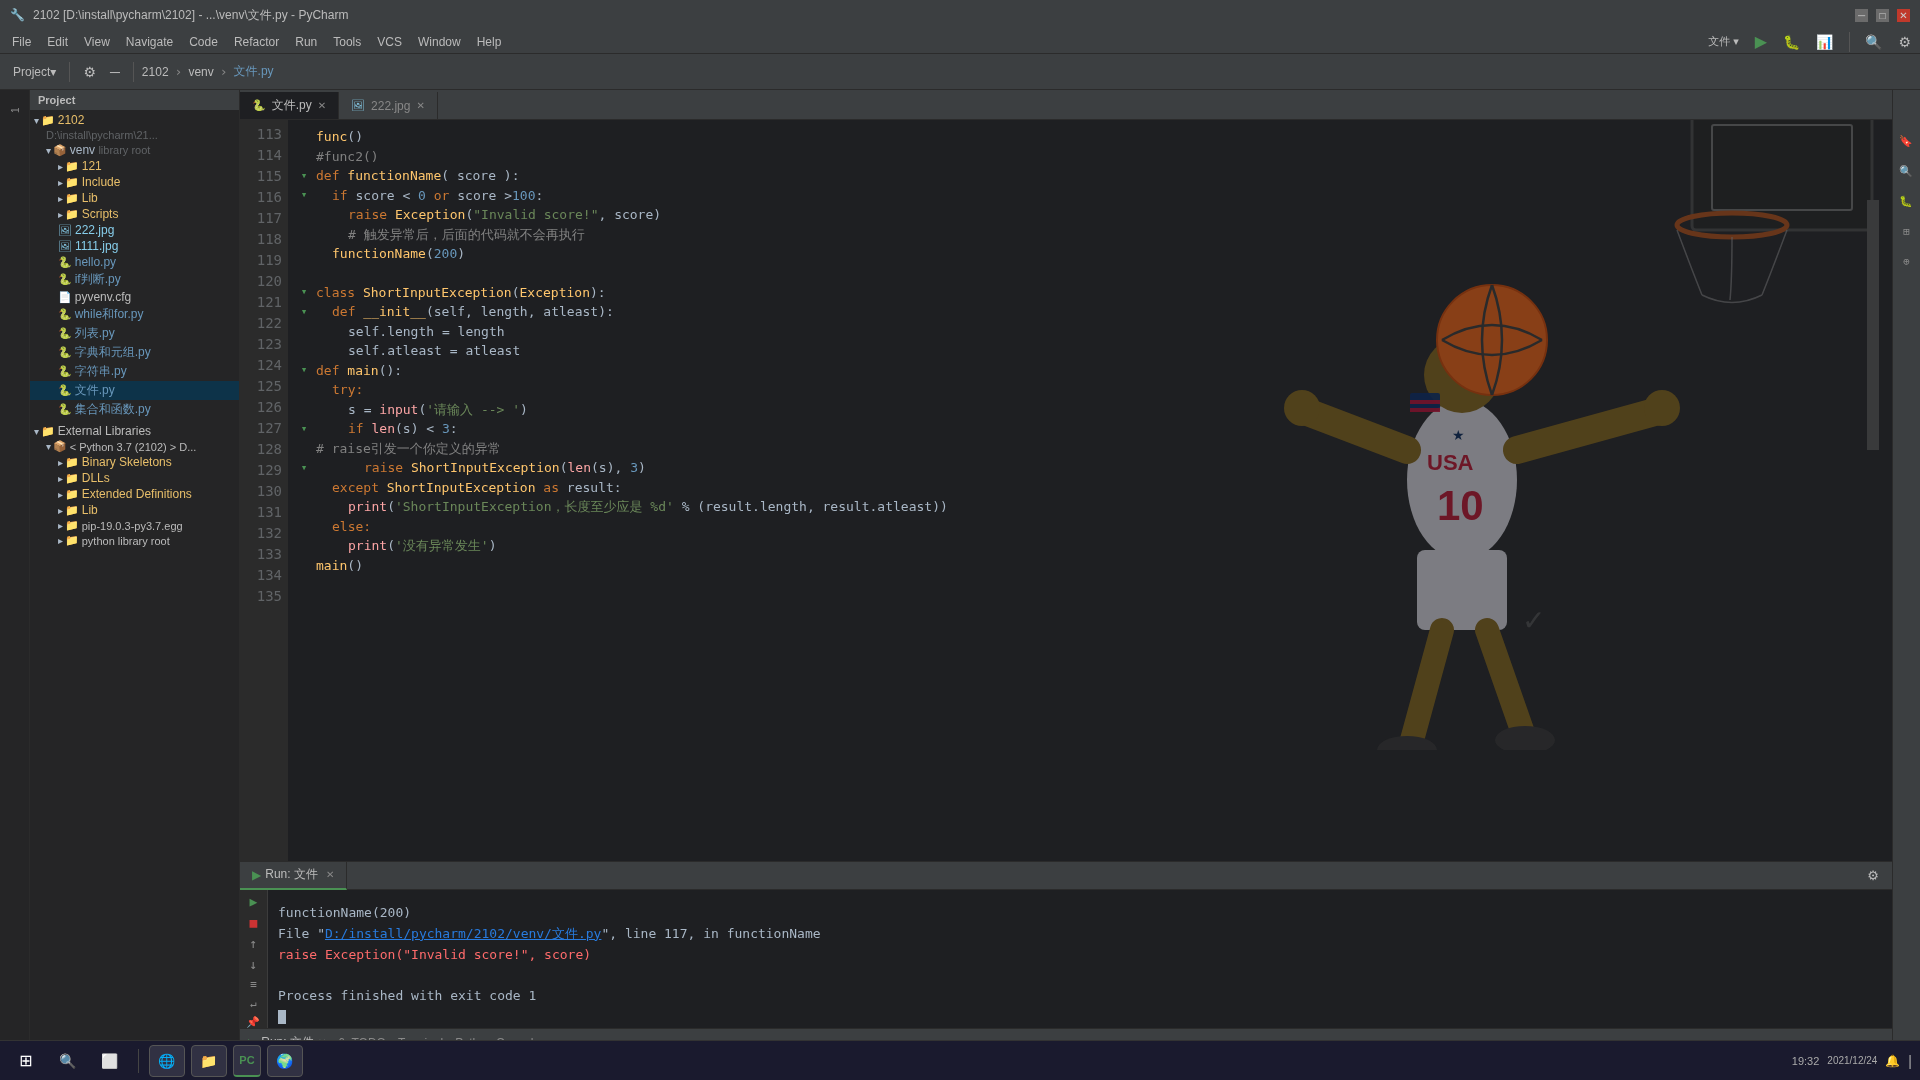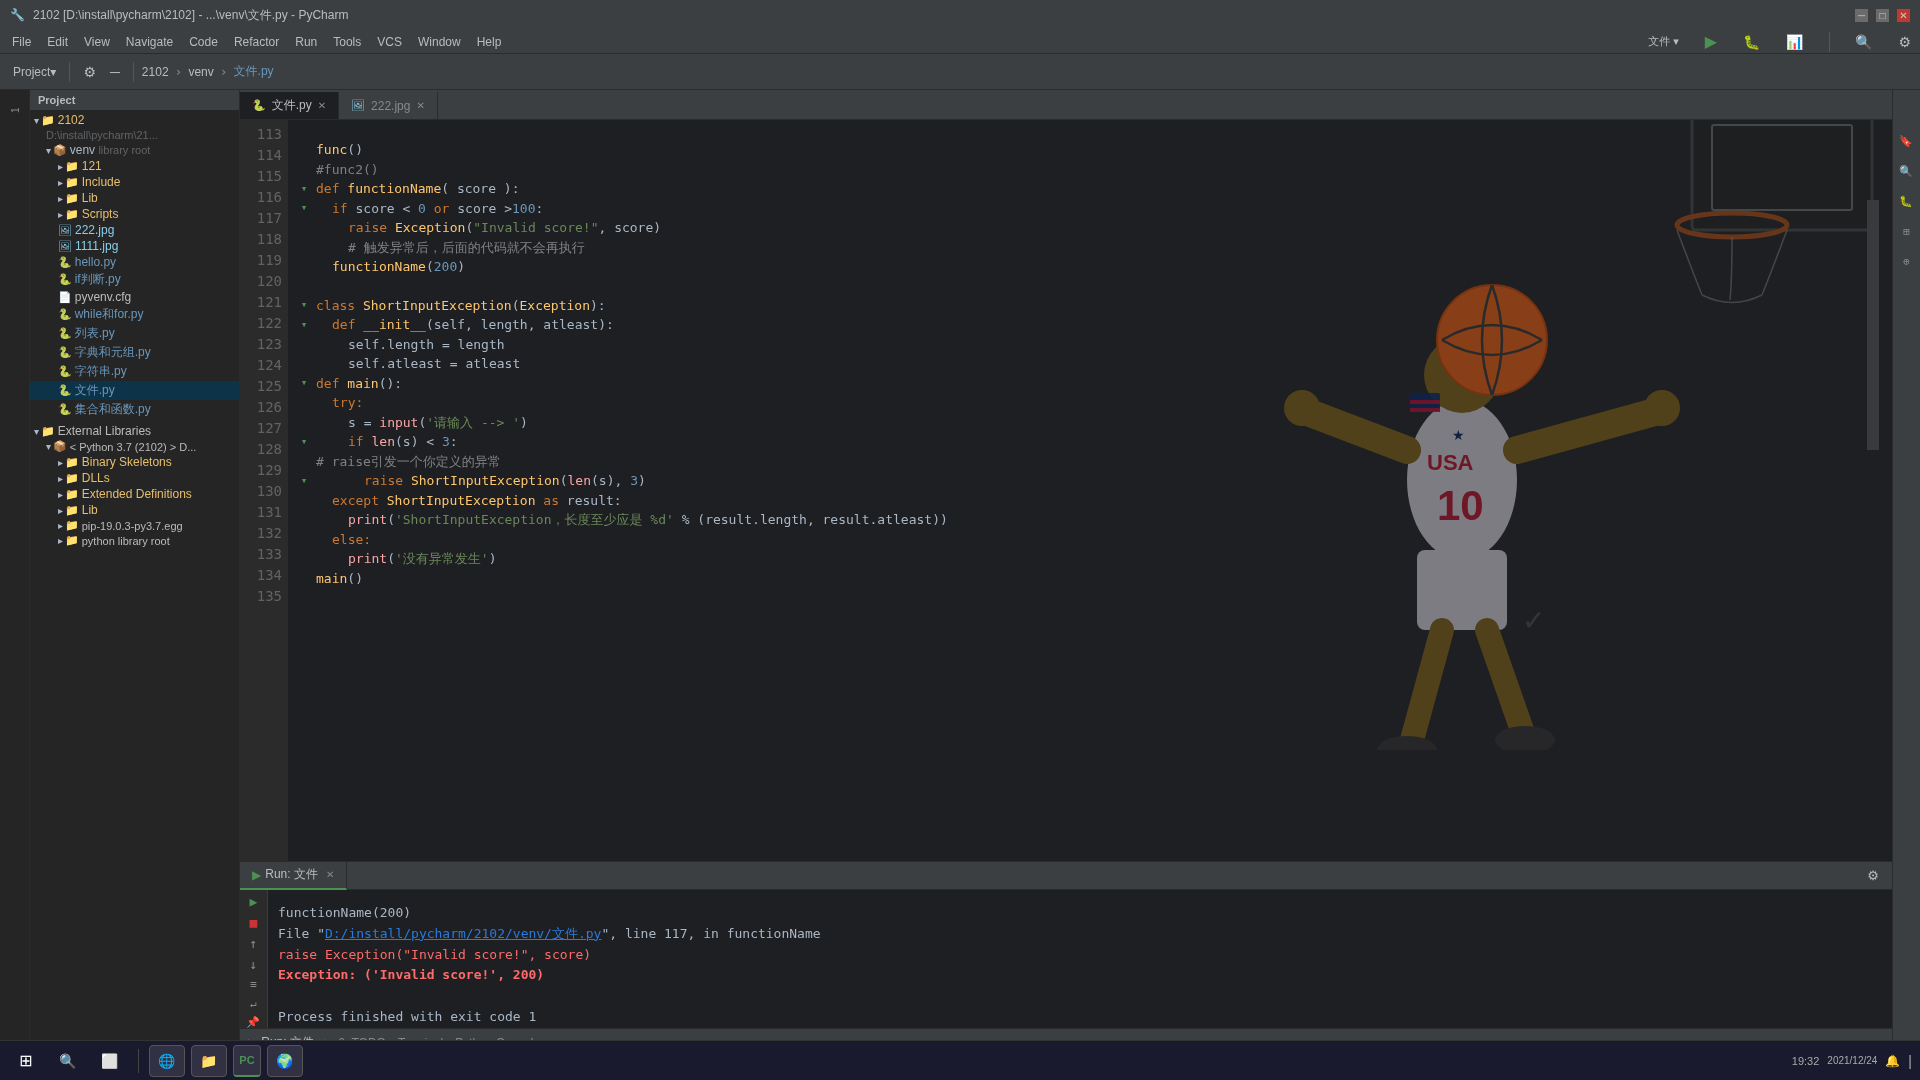--- a/index.html
+++ b/index.html
@@ -57,21 +57,21 @@
     
     #tabs { height: 30px; background: #3c3f41; display: flex; align-items: flex-end; border-bottom: 1px solid #2b2b2b; }
     .tab { height: 27px; padding: 0 12px; display: flex; align-items: center; gap: 6px; font-size: 12px; font-family: Arial, sans-serif; cursor: pointer; border-right: 1px solid #2b2b2b; color: #888; background: #3c3f41; }
     .tab.active { background: #1e1f22; color: #bbbbbb; border-bottom: none; }
     .tab-close { font-size: 10px; color: #888; }
     .tab-icon { font-size: 11px; }
 
     
     #editor-content { display: flex; flex: 1; overflow: hidden; position: relative; }
     #line-numbers { width: 48px; background: #2b2b2b; color: #606366; font-size: 14px; text-align: right; padding: 4px 6px 4px 0; overflow: hidden; user-select: none; line-height: 1.5; }
-    #code-area { flex: 1; overflow: auto; padding: 20px 8px; line-height: 1.5; position: relative; }
+    #code-area { flex: 1; overflow: auto; padding: 7px 8px; line-height: 1.5; position: relative; }
 
     .code-line { display: flex; align-items: center; min-height: 19px; white-space: pre; }
     .line-gutter { width: 16px; min-width: 16px; display: inline-flex; align-items: center; justify-content: center; color: #4a9153; font-size: 11px; margin-right: 4px; }
 
     
     .kw { color: #cc7832; } 
     .fn { color: #ffc66d; } 
     .cls { color: #ffc66d; } 
     .str { color: #6a8759; } 
     .num { color: #6897bb; } 
@@ -152,21 +152,21 @@
   <span class="menu-item">Edit</span>
   <span class="menu-item">View</span>
   <span class="menu-item">Navigate</span>
   <span class="menu-item">Code</span>
   <span class="menu-item">Refactor</span>
   <span class="menu-item">Run</span>
   <span class="menu-item">Tools</span>
   <span class="menu-item">VCS</span>
   <span class="menu-item">Window</span>
   <span class="menu-item">Help</span>
-  <div style="margin-left:auto; display:flex; align-items:center; gap:16px;">
+  <div style="margin-left:auto; display:flex; align-items:center; gap:6px;">
     <button class="toolbar-btn" style="font-size:11px; font-family:Arial; color:#bbbbbb;">文件 ▾</button>
     <button class="toolbar-btn" style="color:#4a9153; font-size:16px;">▶</button>
     <button class="toolbar-btn" style="color:#5c7a9e; font-size:14px;">🐛</button>
     <button class="toolbar-btn" style="font-size:14px;">📊</button>
     <div class="toolbar-separator"></div>
     <button class="toolbar-btn" style="font-size:14px;">🔍</button>
     <button class="toolbar-btn" style="font-size:14px;">⚙</button>
   </div>
 </div>
 
@@ -588,21 +588,20 @@
             <div class="run-side-btn" style="color:#888; font-size:11px;">↵</div>
             <div class="run-side-btn" style="color:#888; font-size:11px;">📌</div>
           </div>
 
           <div id="run-content">
             <span class="run-line run-normal">functionName(200)</span>
             <span class="run-line">
               <span style="color:#a9b7c6;">  File "</span><span class="run-path">D:/install/pycharm/2102/venv/文件.py</span><span style="color:#a9b7c6;">", line 117, in functionName</span>
             </span>
             <span class="run-line run-error">    raise Exception("Invalid score!", score)</span>
-            <span class="run-line run-exception">Exception: ('Invalid score!', 200)</span>
             <span class="run-line">&nbsp;</span>
             <span class="run-line run-success">Process finished with exit code 1</span>
             <span class="run-line">
               <span class="run-cursor"></span>
             </span>
           </div>
         </div>
 
         <div id="run-bottom-tabs">
           <div class="bottom-tab active">

